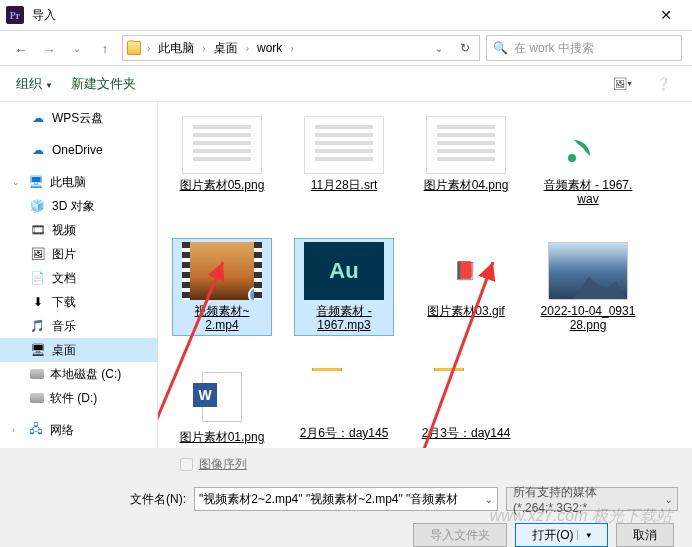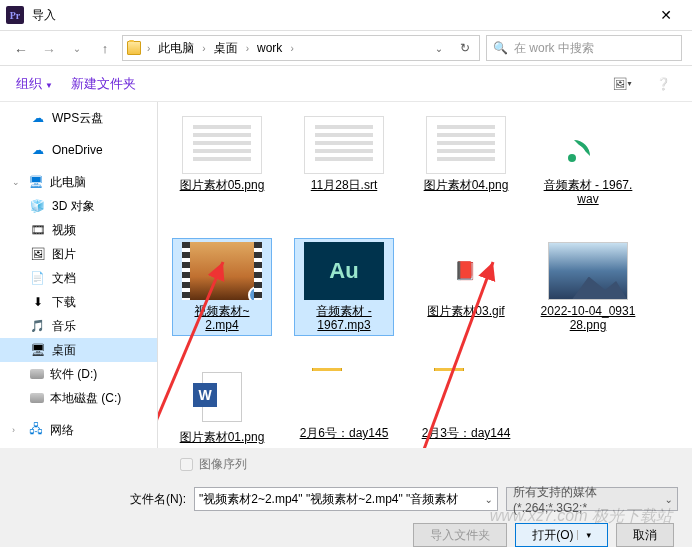--- a/index.html
+++ b/index.html
@@ -19,21 +19,21 @@
 .folder-icon { width: 14px; height: 14px; background: linear-gradient(#ffe79c,#f4c242); border: 1px solid #d4a017; border-radius: 1px; position: relative; margin-right: 4px; }
 .folder-icon::before { content:""; position: absolute; top:-2px; left:1px; width:5px; height:2px; background:#f4c242; border-radius:1px 1px 0 0; }
 .crumb { padding: 0 6px; cursor: pointer; }
 .crumb-sep { color: #888; font-size: 10px; padding: 0 2px; }
 .crumb-right { margin-left: auto; width: 24px; text-align: center; color: #666; font-size: 10px; }
 .crumb-refresh { width: 28px; text-align: center; color: #555; font-size: 12px; }
 .search-box { width: 196px; height: 26px; border: 1px solid #ccc; background: #fff; display: flex; align-items: center; padding: 0 6px; color: #999; }
 .search-box .s-icon { margin-right: 6px; font-size: 12px; color: #777; }
 
 .toolbar { height: 36px; display: flex; align-items: center; padding: 0 16px; background: #fff; border-bottom: 1px solid #e8e8e8; gap: 18px; }
-.toolbar .link { color: #6d28d9; cursor: pointer; font-size: 13px; }
+.toolbar .link { color: #14532d; cursor: pointer; font-size: 13px; }
 .toolbar .link .tri { font-size: 8px; margin-left: 3px; }
 .toolbar .spacer { flex: 1; }
 .toolbar .icon-btn { width: 24px; color: #444; display: flex; align-items: center; justify-content: center; }
 .tri-tiny{font-size:8px;}
 
 .main { display: flex; height: 346px; background: #fff; }
 .sidebar { width: 158px; border-right: 1px solid #e0e0e0; overflow-y: auto; padding: 4px 0; }
 .side-item { display: flex; align-items: center; height: 24px; padding-left: 12px; gap: 6px; cursor: pointer; }
 .side-item.indent { padding-left: 30px; }
 .side-item.selected { background: #cce8ff; }
@@ -68,21 +68,21 @@
 .thumb.word{background:transparent;border:none;}
 .thumb.word .wbox{width:40px;height:50px;background:#fff;border:1px solid #ccc;position:relative;}
 .thumb.word .wbox::before{content:"W";position:absolute;left:-10px;top:10px;width:24px;height:24px;background:#2b579a;color:#fff;font-weight:bold;display:flex;align-items:center;justify-content:center;font-size:14px;}
 .thumb.bigfolder{width:72px;height:54px;background:linear-gradient(#ffe79c,#f4c242);border:1px solid #d4a017;border-radius:4px;position:relative;}
 .thumb.bigfolder::before{content:"";position:absolute;top:-6px;left:4px;width:28px;height:8px;background:#f4c242;border:1px solid #d4a017;border-bottom:none;border-radius:3px 3px 0 0;}
 
 .arrow-anno{position:absolute;pointer-events:none;z-index:50;}
 
 .footer { background: #f0f0f0; padding: 8px 14px 10px; }
 .footer .opt-row { display: flex; align-items: center; padding-left: 166px; margin-bottom: 14px; }
-.footer .opt-row .chk { display: flex; align-items: center; gap: 6px; color: #777; }
+.footer .opt-row .chk { display: flex; align-items: center; gap: 6px; color: #777; text-decoration: underline; }
 .footer .fname-row { display: flex; align-items: center; gap: 8px; padding-left: 116px; margin-bottom: 12px; }
 .footer .fname-row label { font-size: 12px; }
 .footer .fname-input { flex: 1; height: 24px; border: 1px solid #abadb3; padding: 2px 4px; background: #fff; font-size: 12px; display:flex;align-items:center; position:relative;}
 .footer .fname-input .dd{position:absolute;right:4px;top:50%;transform:translateY(-50%);font-size:10px;color:#555;}
 .footer .filter { width: 172px; height: 24px; border: 1px solid #abadb3; background: #e8e8e8; display: flex; align-items: center; padding: 0 6px; color: #555; font-size: 12px; position:relative; }
 .footer .filter .dd{position:absolute;right:4px;font-size:10px;}
 .footer .btn-row { display: flex; justify-content: flex-end; gap: 8px; padding-right: 4px; }
 .footer .btn { height: 24px; padding: 0 16px; border: 1px solid #adadad; background: #e1e1e1; font-size: 12px; display: flex; align-items: center; }
 .footer .btn.disabled { color: #999; }
 .footer .btn.primary { border: 1px solid #0078d7; background: #e5f1fb; text-align: right; }
@@ -170,25 +170,25 @@
     <div class="side-item indent">
         <span class="icn">🎵</span>
         <span>音乐</span>
       </div>
     <div class="side-item indent selected">
         <span class="icn">🖥</span>
         <span>桌面</span>
       </div>
     <div class="side-item indent">
         <span class="icn drive"></span>
+        <span>本地磁盘 (C:)</span>
+      </div>
+    <div class="side-item indent">
+        <span class="icn drive"></span>
         <span>软件 (D:)</span>
-      </div>
-    <div class="side-item indent">
-        <span class="icn drive"></span>
-        <span>本地磁盘 (C:)</span>
       </div>
     <div style="height:8px"></div>
     <div class="side-item">
         <span class="arrow">›</span>
         <span class="icn pc">🖧</span>
         <span>网络</span>
       </div>
   </div>
 
   <div class="content">

